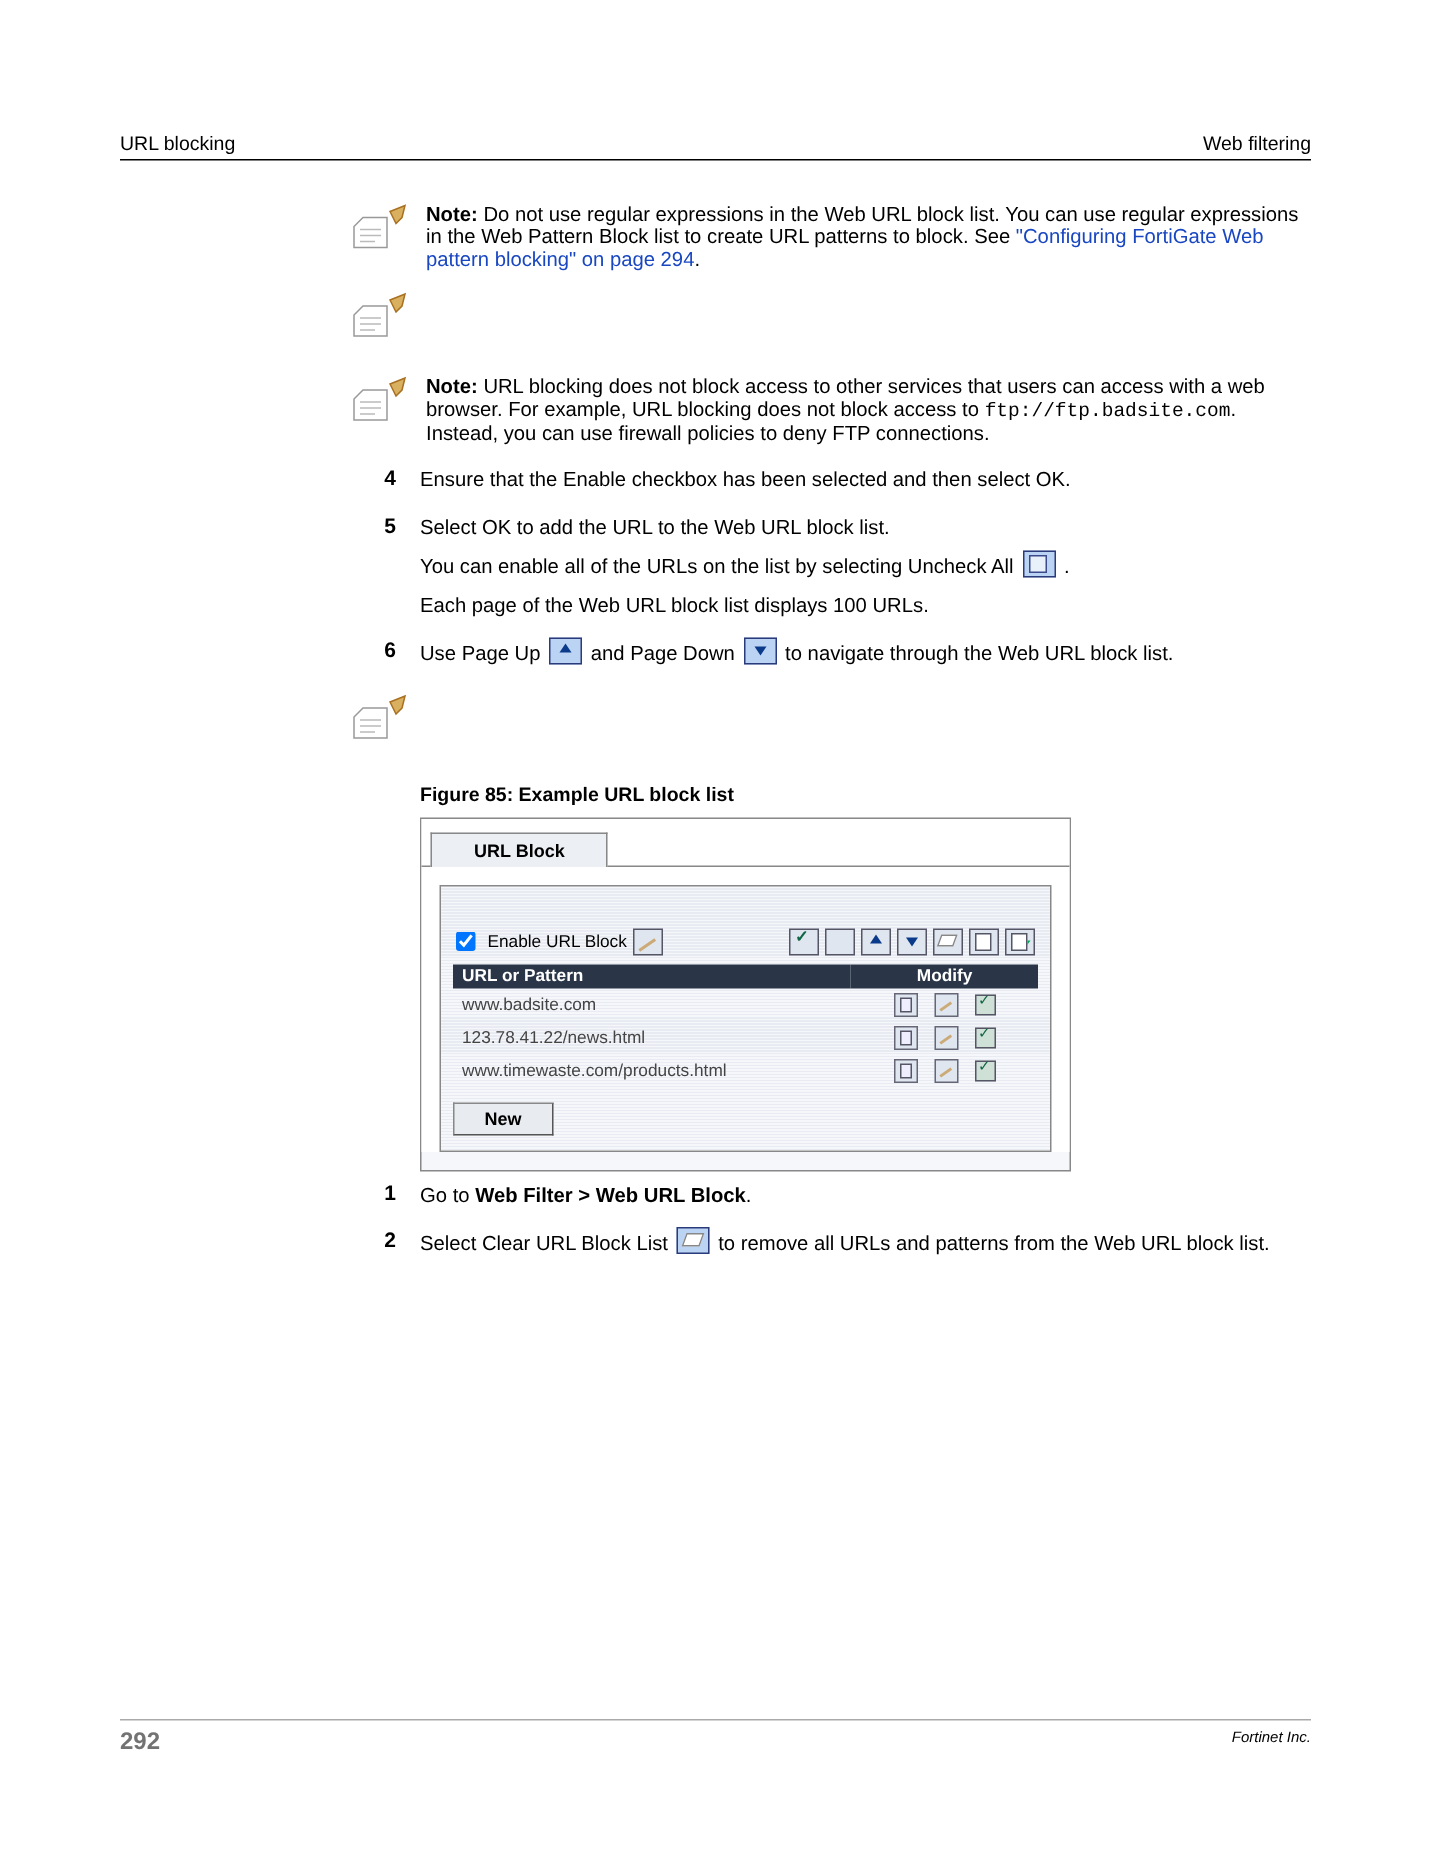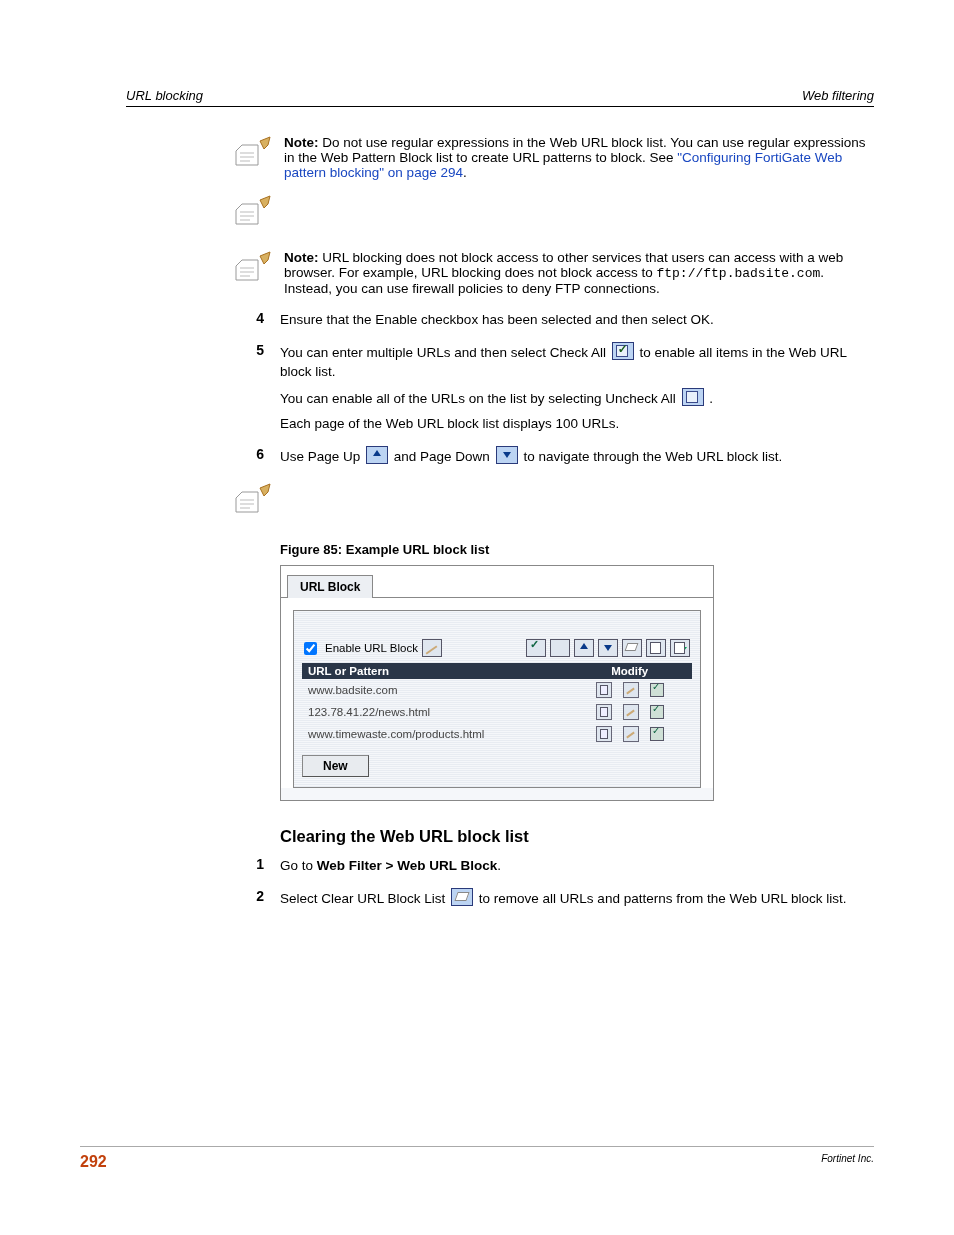--- a/index.html
+++ b/index.html
@@ -13,26 +13,24 @@
   .page {
     width: 954px;
     height: 1235px;
     position: relative;
     box-sizing: border-box;
     padding: 88px 80px 60px 80px;
   }
   .header-row {
     display: flex;
     justify-content: space-between;
-    font-style: italic;
     font-size: 13px;
     border-bottom: 1px solid #000;
     padding-bottom: 3px;
     margin-bottom: 28px;
-    margin-left: 46px;
   }
   .body-col {
     margin-left: 150px;
     margin-right: 0;
   }
   .note-block {
     position: relative;
     margin: 10px 0 14px 0;
     padding-left: 54px;
     min-height: 42px;
@@ -133,21 +131,21 @@
     width: 432px;
     border: 1px solid #888;
     margin-left: 50px;
     background: #f5f7fa;
   }
   .mock-tab {
     display: inline-block;
     background: #eceff3;
     border: 1px solid #888;
     border-bottom: none;
-    padding: 4px 12px;
+    padding: 4px 28px;
     font-weight: bold;
     font-size: 12px;
     position: relative;
     top: 1px;
     margin-left: 6px;
     margin-top: 6px;
   }
   .mock-inner {
     border: 1px solid #888;
     margin: 12px;
@@ -236,21 +234,21 @@
   .footer-row {
     position: absolute;
     left: 80px; right: 80px;
     bottom: 64px;
     border-top: 1px solid #aaa;
     padding-top: 6px;
     display: flex;
     justify-content: space-between;
   }
   .page-num {
-    color: #c2410c;
+    color: #737373;
     font-weight: bold;
     font-size: 16px;
   }
   .copyright {
     font-style: italic;
     font-size: 10px;
   }
 </style>
 </head>
 <body>
@@ -303,25 +301,21 @@
     <div class="step-row">
       <div class="step-num">4</div>
       <div class="step-body">
           <p>Ensure that the Enable checkbox has been selected and then select OK.</p>
         </div>
     </div>
 
     <div class="step-row">
       <div class="step-num">5</div>
       <div class="step-body">
-        <p>
-          <span>You can enter multiple URLs and then select Check All </span>
-          <span class="inline-icon check"></span>
-          <span> to enable all items in the Web URL block list.</span>
-        </p>
+        <p>Select OK to add the URL to the Web URL block list.</p>
         <p>
           <span>You can enable all of the URLs on the list by selecting Uncheck All </span>
           <span class="inline-icon"></span>
           <span> .</span>
         </p>
         <p>Each page of the Web URL block list displays 100 URLs.</p>
       </div>
     </div>
 
     <div class="step-row">
@@ -401,21 +395,20 @@
                 <span class="row-icon chk"></span>
               </td>
             </tr>
           </tbody>
             </table>
           <button class="mock-new">New</button>
         </div>
       </div>
     </div>
 
-    <div class="section-heading">Clearing the Web URL block list</div>
 
     <div class="step-row">
       <div class="step-num">1</div>
       <div class="step-body">
         <p>
           <span>Go to </span><span class="bold">Web Filter &gt; Web URL Block</span><span>.</span>
         </p>
       </div>
     </div>
 

